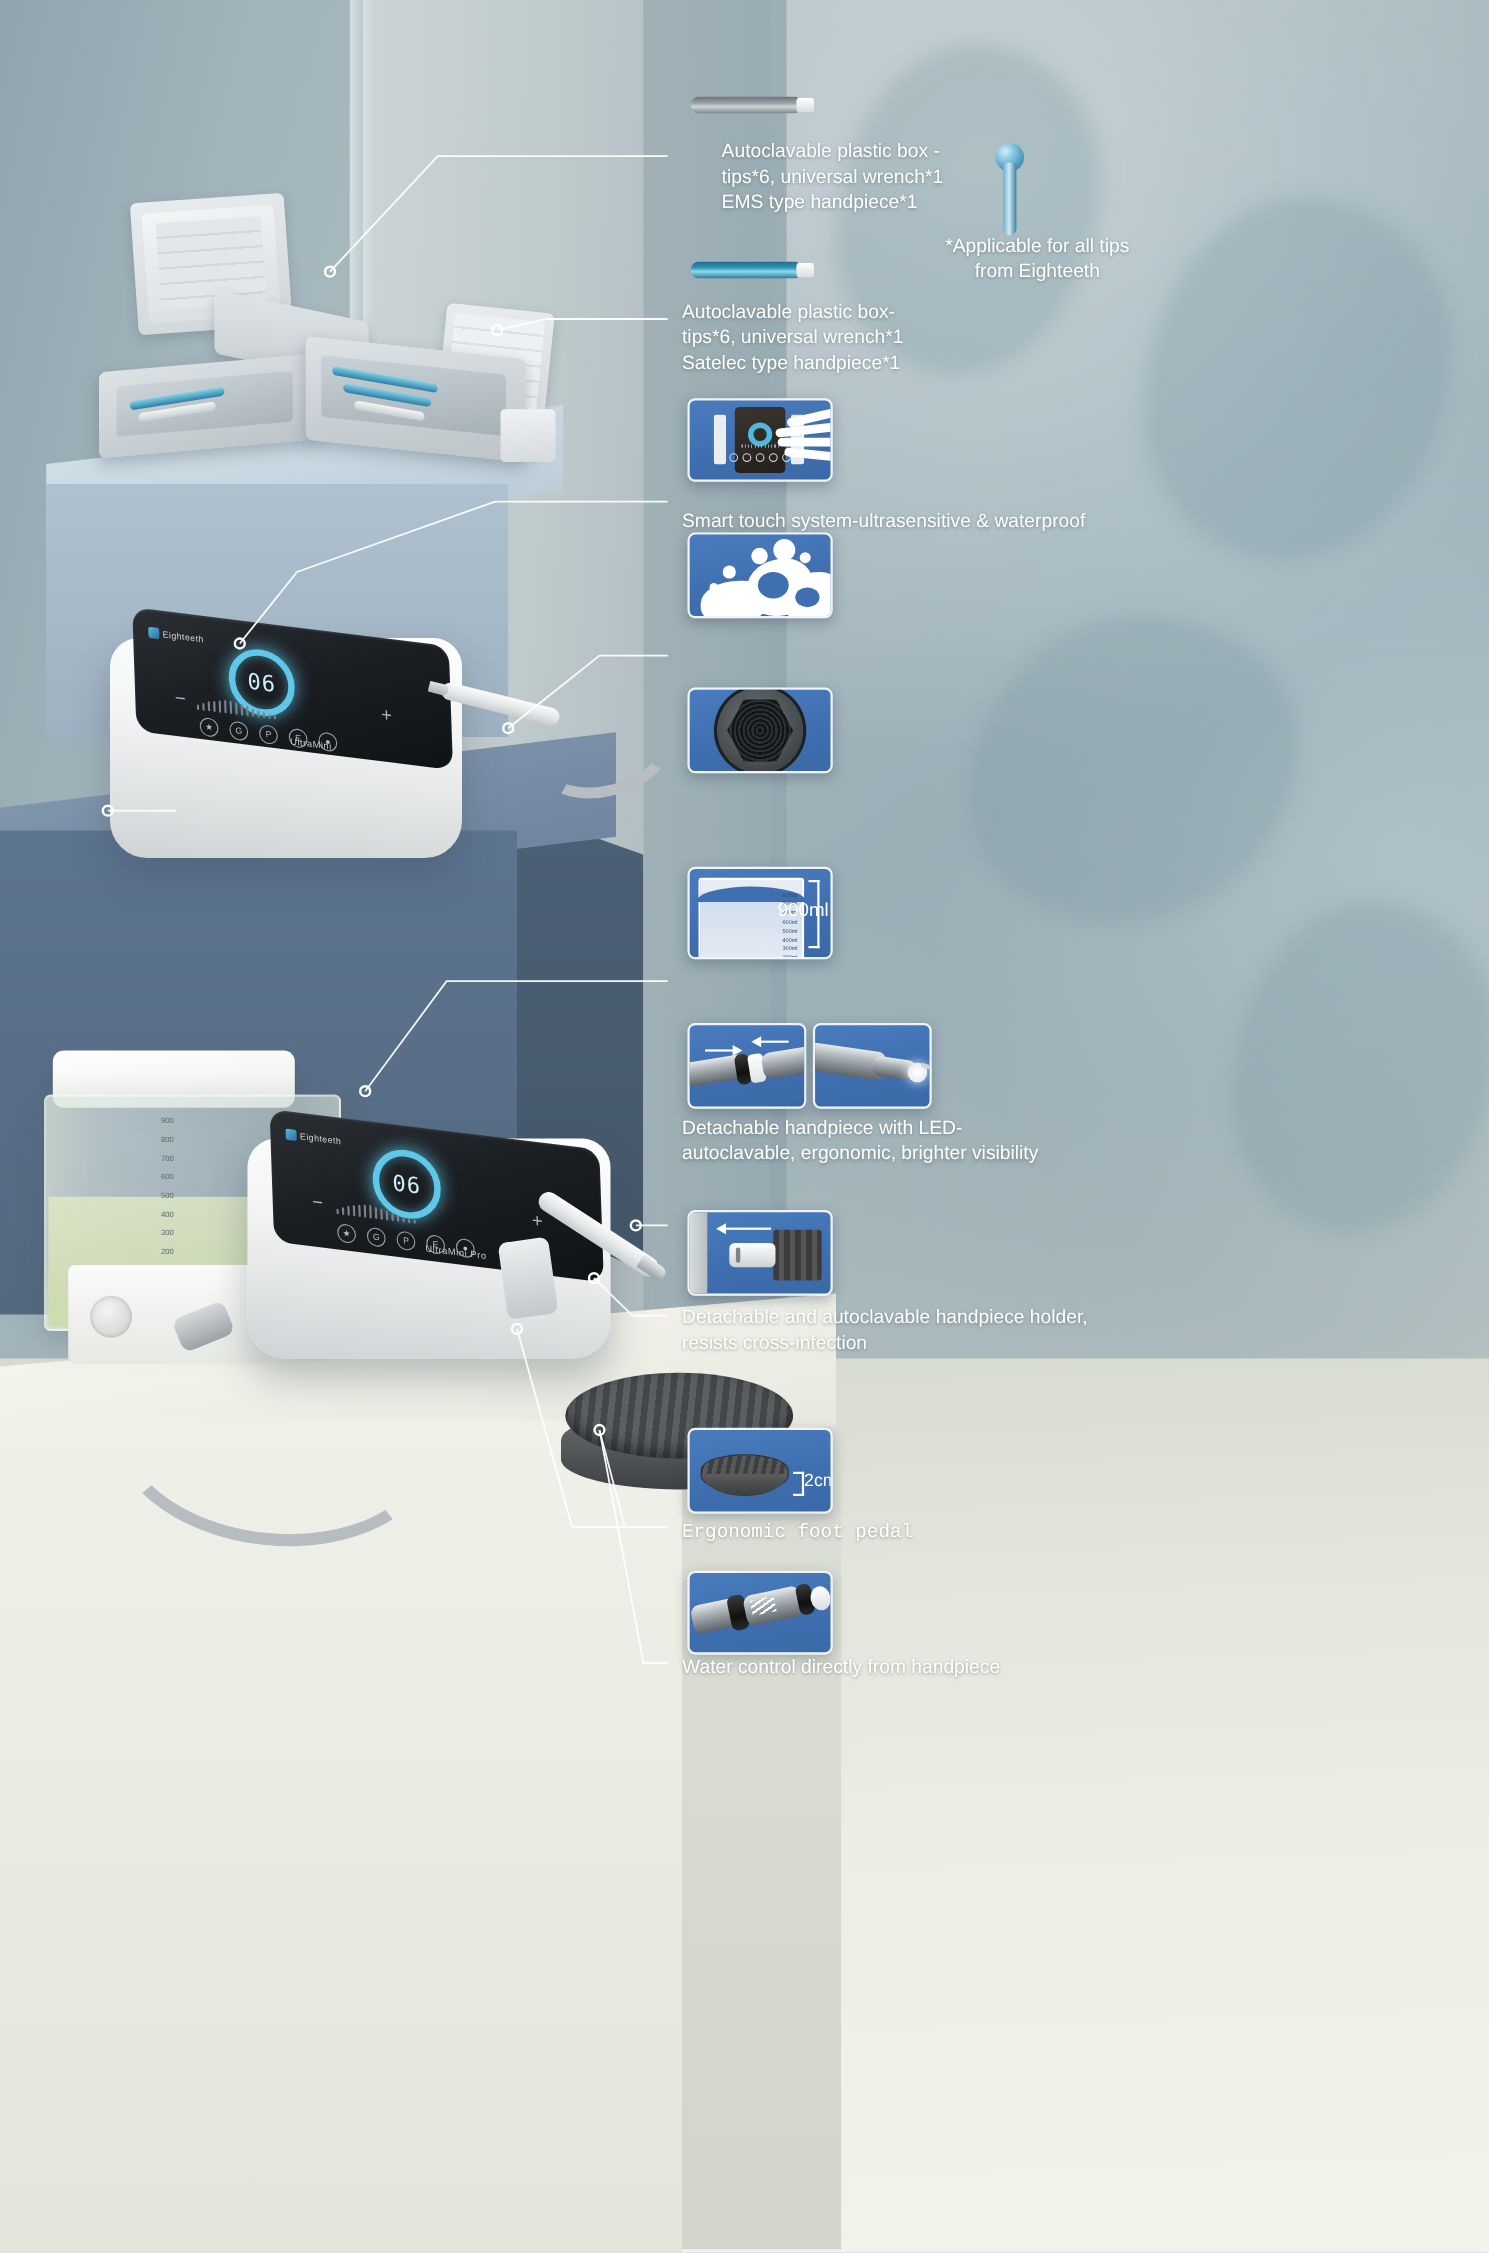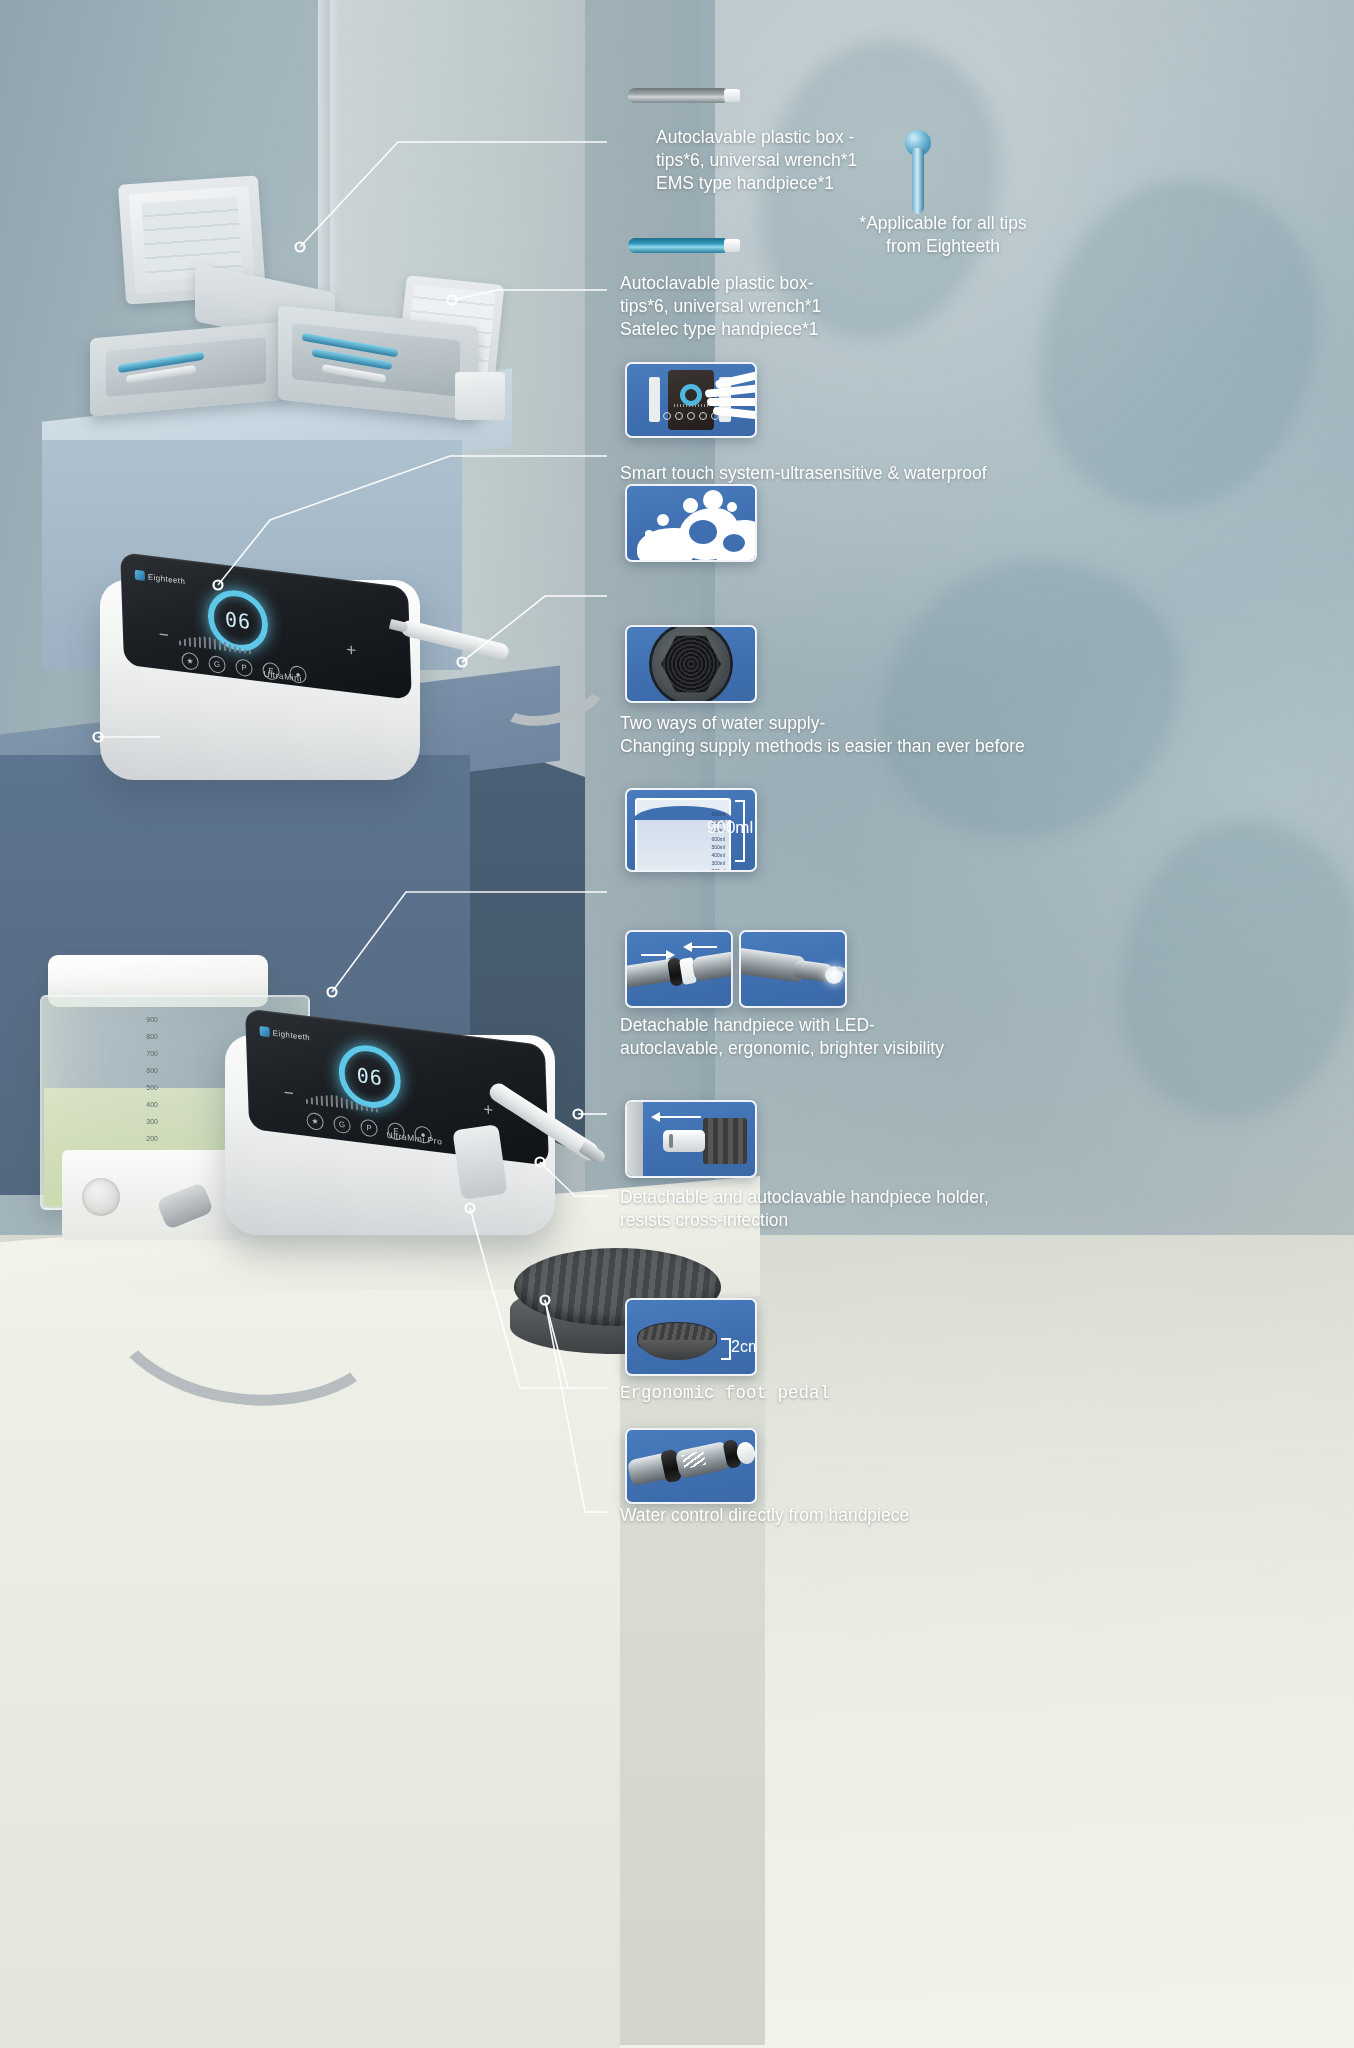--- a/index.html
+++ b/index.html
@@ -599,22 +599,20 @@
     <div class="foam" style="left:76px;top:4px;width:20px;height:20px;"></div>
     <div class="foam" style="left:100px;top:16px;width:10px;height:10px;"></div>
     <div class="foam" style="left:30px;top:28px;width:12px;height:12px;"></div>
     <div class="foam" style="left:18px;top:44px;width:8px;height:8px;"></div>
   </div>
 
   <div class="tile" style="left:625px;top:625px;width:132px;height:78px;">
     <div class="nozzle-out"></div>
     <div class="nozzle-hex"></div>
   </div>
-  <div class="txt" style="left:620px;top:712px;width:430px;">Two ways of water supply-
-Changing supply methods is easier than ever before</div>
 
   <div class="tile" style="left:625px;top:788px;width:132px;height:84px;">
     <div class="bottle-ic">
       <div class="fill"></div>
       <div class="wave"></div>
       <div class="marks">
         <div>900ml</div>
         <div>800ml</div>
         <div>700ml</div>
         <div>600ml</div>

